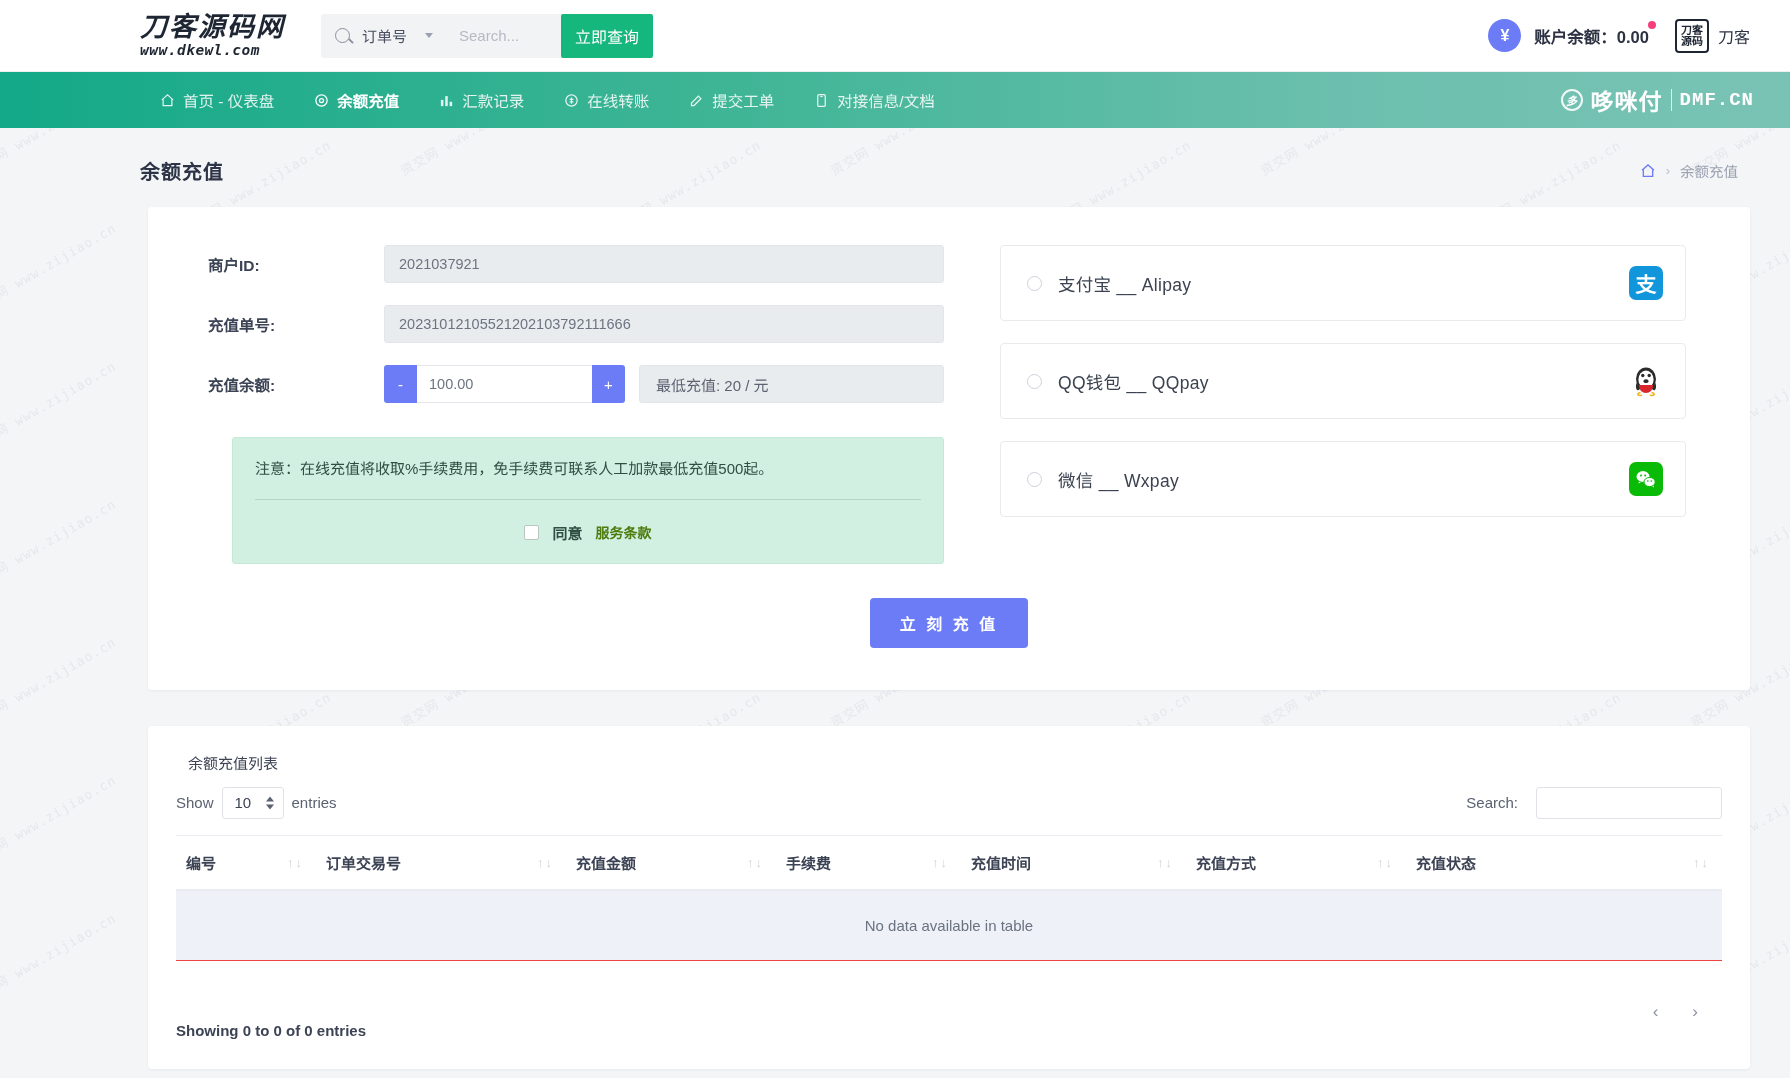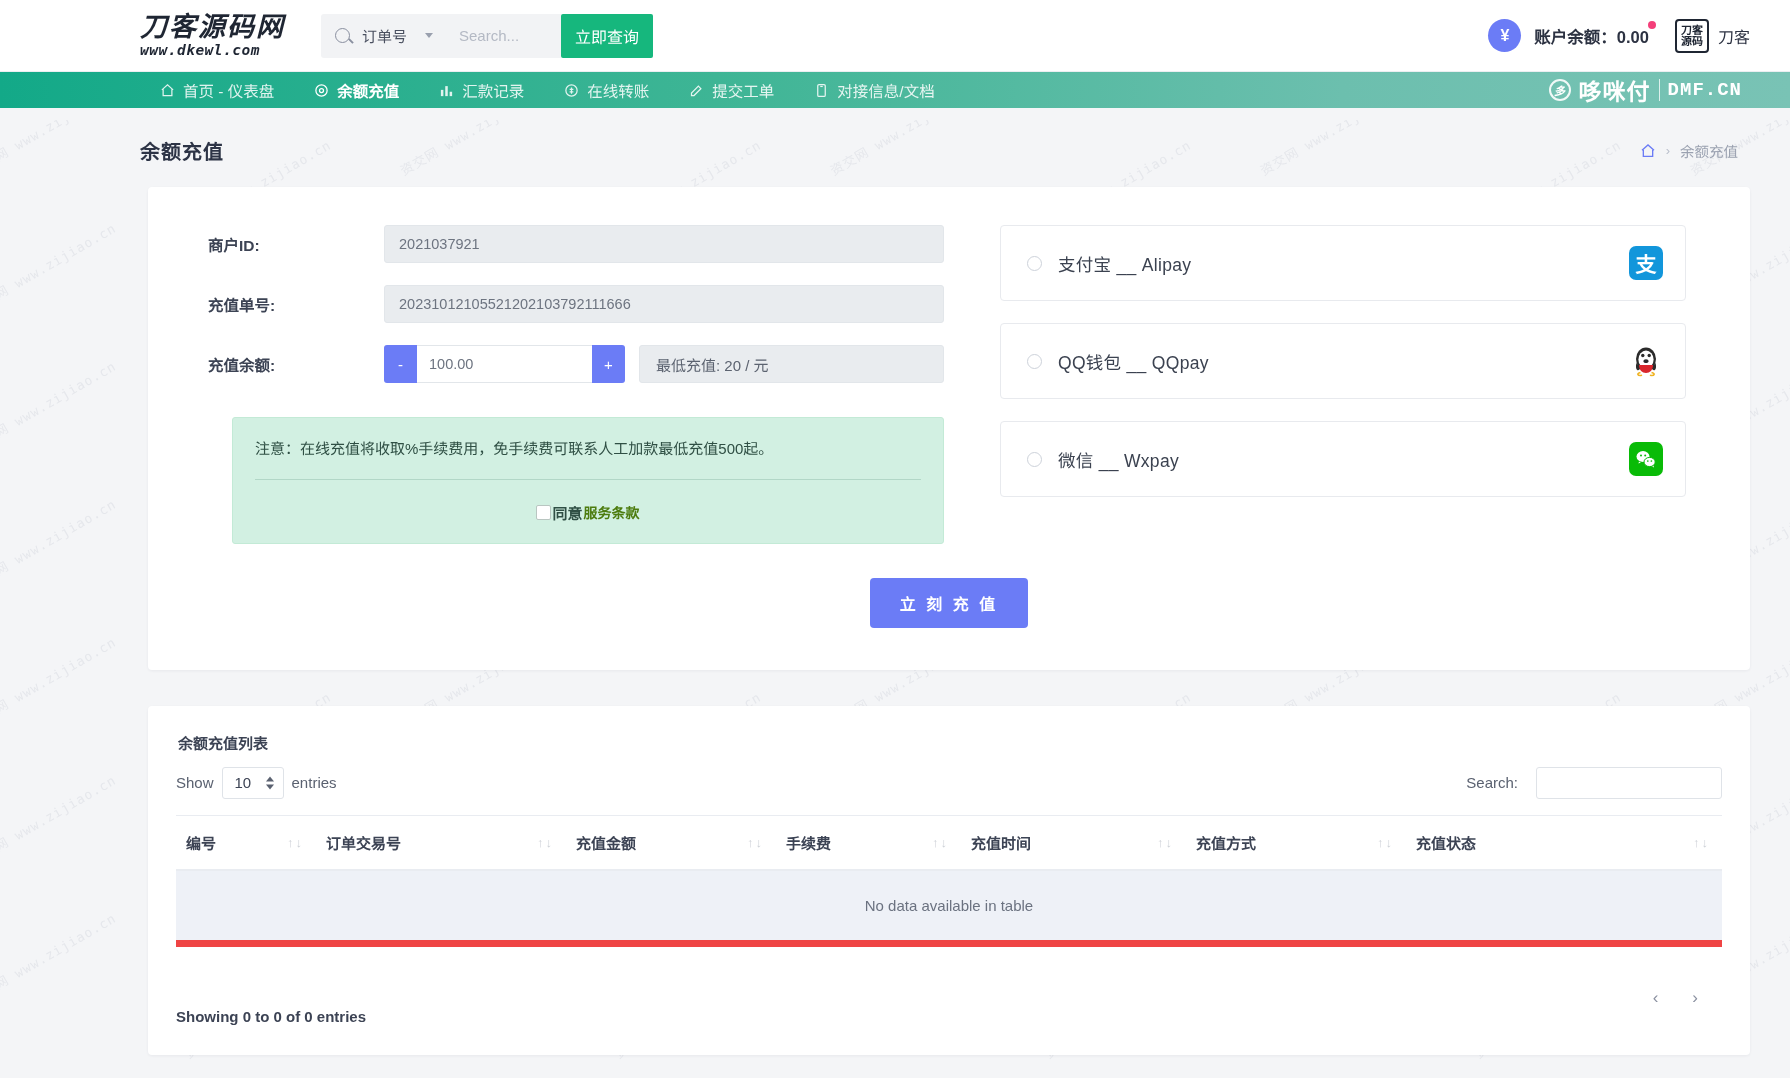--- a/index.html
+++ b/index.html
@@ -77,23 +77,23 @@
   .avatar {
     width: 34px; height: 34px; border-radius: 4px; background:#fff;
     border: 2px solid #1f2633; display:flex; align-items:center; justify-content:center;
     font-size: 11px; font-weight:800; color:#1f2633; overflow:hidden; line-height:1;
     font-family:"DejaVu Sans", sans-serif;
   }
   .user-name { font-size: 16px; color:#2c3242; }
 
   
   .navbar {
-    height: 36px;
+    height: 56px;
     background: linear-gradient(90deg, #13a988 0%, #3eb595 40%, #6cbfae 75%, #79c3b5 100%);
-    display:flex; align-items:center; padding: 0 12px 0 140px; position:relative; z-index:4;
+    display:flex; align-items:center; padding: 0 0 0 140px; position:relative; z-index:4;
   }
   .nav-item {
     display:flex; align-items:center; gap: 8px;
     color: rgba(255,255,255,0.86); font-size: 15.5px;
     padding: 0 20px; height: 48px; cursor:pointer; white-space:nowrap;
   }
   .nav-item.active { color:#fff; font-weight: 700; }
   .nav-ico { width:15px; height:15px; display:inline-block; flex:0 0 auto; }
   .nav-right {
     margin-left:auto; display:flex; align-items:center; gap:10px; padding-right: 36px;
@@ -174,21 +174,21 @@
     font-size: 15px; color:#5c6370;
   }
 
   .notice {
     margin: 34px 0 0 0; margin-left: 24px; width: 712px;
     background:#d2f0e2; border: 1px solid #c3ead6; border-radius: 3px;
     padding: 20px 22px 20px 22px;
   }
   .notice-text { font-size: 15px; color:#2f4f44; line-height:1.5; }
   .notice-hr { height:1px; background: rgba(120,170,150,.35); margin: 18px 0 16px 0; }
-  .agree-row { display:flex; align-items:center; justify-content:center; gap: 1px; margin-top: 22px; }
+  .agree-row { display:flex; align-items:center; justify-content:center; gap: 13px; margin-top: 22px; }
   .chk {
     width: 15px; height: 15px; border: 1px solid #b9c6c1; background:#fff; border-radius:2px;
     cursor:pointer; flex:0 0 auto;
   }
   .agree-label { font-size: 15px; color:#2f4f44; font-weight:600; }
   .agree-link { font-size: 14px; color:#4d7c0f; font-weight:600; cursor:pointer; }
 
   .pay-card {
     border: 1px solid #e8eaee; border-radius: 4px; height: 76px;
     display:flex; align-items:center; padding: 0 22px 0 26px; margin-bottom: 22px;
@@ -208,21 +208,21 @@
 
   .submit-wrap { display:flex; justify-content:center; margin-top: 34px; }
   .btn-submit {
     background:#6b7cf6; color:#fff; border:none; border-radius: 4px;
     padding: 13px 30px; font-size: 16px; letter-spacing: 3px; cursor:pointer;
     font-family:"Liberation Sans", sans-serif; font-weight: 600;
   }
 
   
   .card.table-card { margin-top: 36px; padding: 26px 28px 30px 28px; }
-  .tbl-title { font-size: 15px; font-weight: 700; color:#3c4354; margin-bottom: 14px; margin-left: 2px;}
+  .tbl-title { font-size: 15px; font-weight: 400; color:#3c4354; margin-bottom: 14px; margin-left: 12px;}
   .tbl-controls { display:flex; align-items:center; margin-bottom: 16px; }
   .show-grp { display:flex; align-items:center; gap: 8px; font-size: 15px; color:#5a6170; }
   .show-sel {
     position:relative; border:1px solid #dfe3e8; border-radius:3px; height: 32px;
     display:flex; align-items:center; padding: 0 30px 0 12px; font-size:15px; color:#3c4354;
     background:#fff; cursor:pointer; min-width: 62px;
   }
   .sel-arrows {
     position:absolute; right: 9px; top:50%; transform:translateY(-50%);
     display:flex; flex-direction:column; gap:3px;
@@ -242,21 +242,21 @@
     padding: 16px 10px 16px 10px; border-top: 1px solid #e9ecf1; border-bottom: 2px solid #e9ecf1;
     position:relative; cursor:pointer; white-space:nowrap;
   }
   .sort-ico {
     position:absolute; right: 14px; top: 50%; transform: translateY(-50%);
     display:flex; gap:2px; opacity:.45;
   }
   .sort-ico span { font-size: 13px; color:#8f96a5; line-height:1; }
   .nodata-row td {
     text-align:center; padding: 26px 0; font-size: 15px; color:#6b7280;
-    background:#eef1f7; border-bottom:7px solid #ef4444;
+    background:#eef1f7; border-bottom:1px solid #ef4444;
   }
   .tbl-footer { display:flex; align-items:center; margin-top: 24px; }
   .showing { font-size: 15px; color:#3c4354; font-weight: 600; margin-top: 37px; }
   .pager { margin-left:auto; display:flex; align-items:center; gap: 34px; padding-right: 24px; }
   .pg-btn { font-size: 17px; color:#8a90a0; cursor:pointer; user-select:none; }
 
   
   .footer {
     position:absolute; bottom:0; left:0; right:0; height: 52px;
     background:#f4f5f7; border-top:1px solid #e9ebef;

